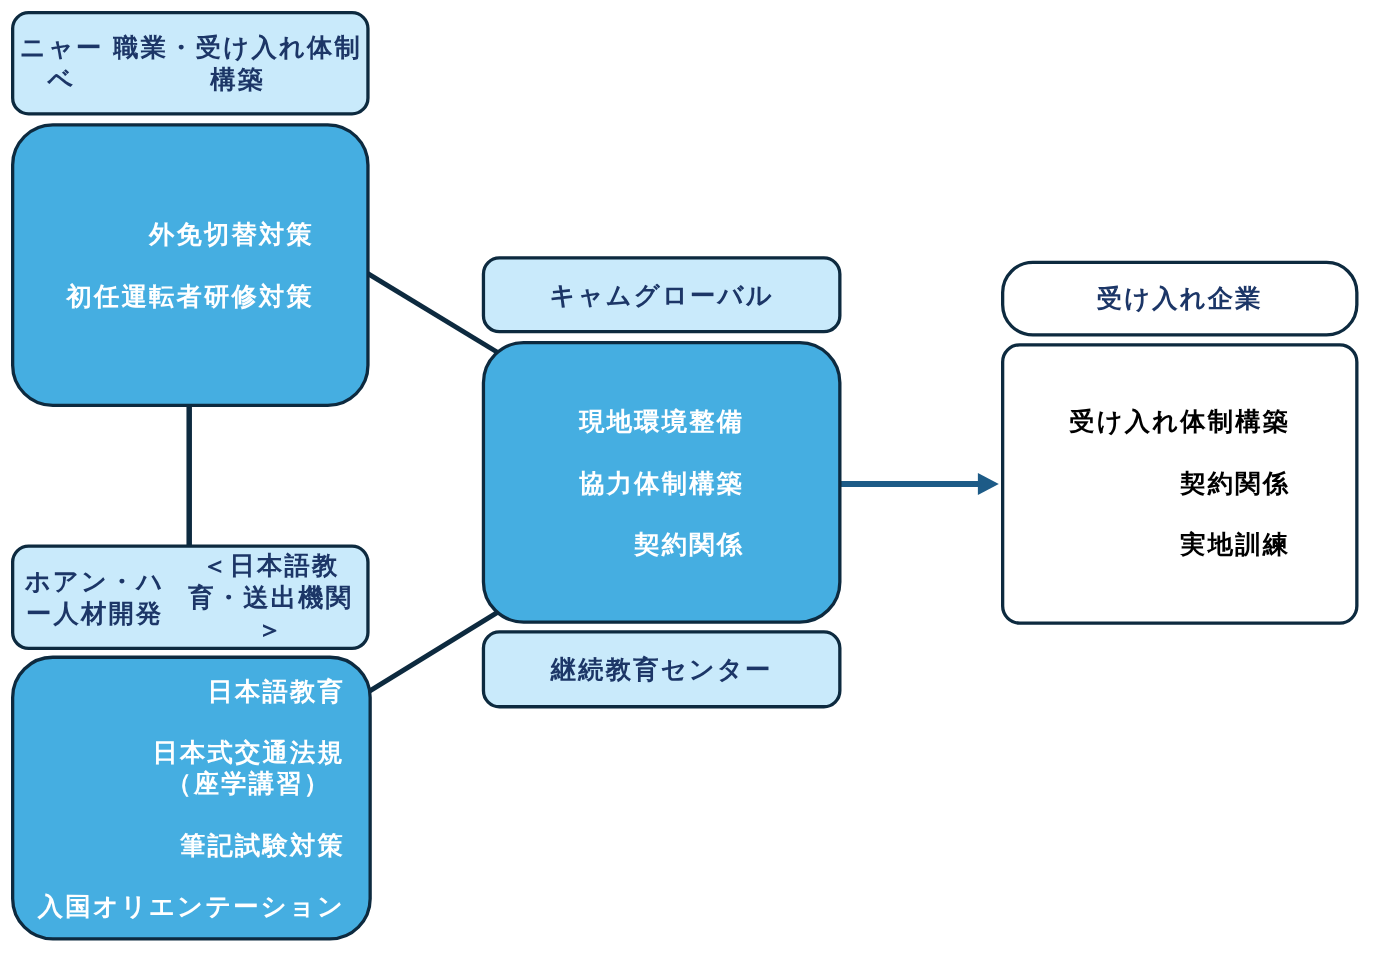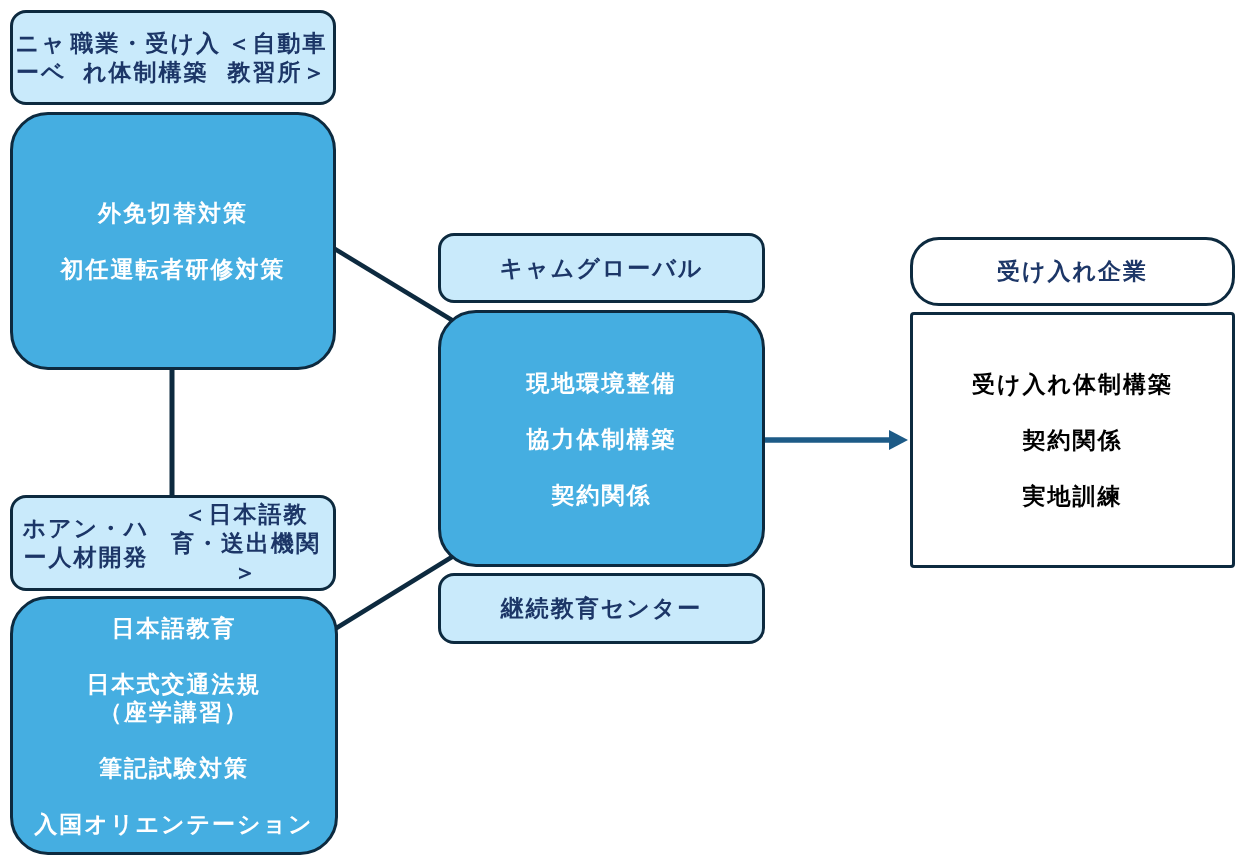--- a/index.html
+++ b/index.html
@@ -50,27 +50,28 @@
     background: var(--fill-dark);
     color: #FFFFFF;
     border-radius: 38px;
   }
   .box.white {
     background: var(--fill-white);
     border-radius: 29px;
     color: var(--navy-text);
   }
   .box.white.big-radius {
-    border-radius: 4px;
+    border-radius: 17px;
     color: #000000;
+    font-family: Liberation Serif, serif;
   }
   .svc-items {
     display: flex;
     flex-direction: column;
-    align-items: center;
+    align-items: flex-end;
     gap: 28px;
   }
   .svc-item {
     white-space: pre-line;
     line-height: 28px;
   }
   .title-line { display: block; }
 
   
   #nyabe-title        { left: 10px;  top: 10px;  width: 326px; height: 95px; }
@@ -92,21 +93,20 @@
     <line x1="330" y1="246" x2="460" y2="325" stroke="#0D2A3F" stroke-width="4.5"></line>
     <line x1="330" y1="632" x2="460" y2="552" stroke="#0D2A3F" stroke-width="4.5"></line>
     <line x1="172" y1="365" x2="172" y2="500" stroke="#0D2A3F" stroke-width="5"></line>
     <line x1="763" y1="440" x2="892" y2="440" stroke="#1D5B87" stroke-width="5.5"></line>
     <polygon points="889,430 908,440 889,450" fill="#1D5B87"></polygon>
   </svg>
 
   <div id="nyabe-title" class="box light">
     <span class="title-line">ニャーベ</span>
     <span class="title-line">職業・受け入れ体制構築</span>
-    <span class="title-line">＜自動車教習所＞</span>
   </div>
 
   <div id="nyabe-services" class="box dark">
     <div class="svc-items">
       <div class="svc-item">外免切替対策</div>
       <div class="svc-item">初任運転者研修対策</div>
     </div>
   </div>
 
   <div id="hoangha-title" class="box light">

